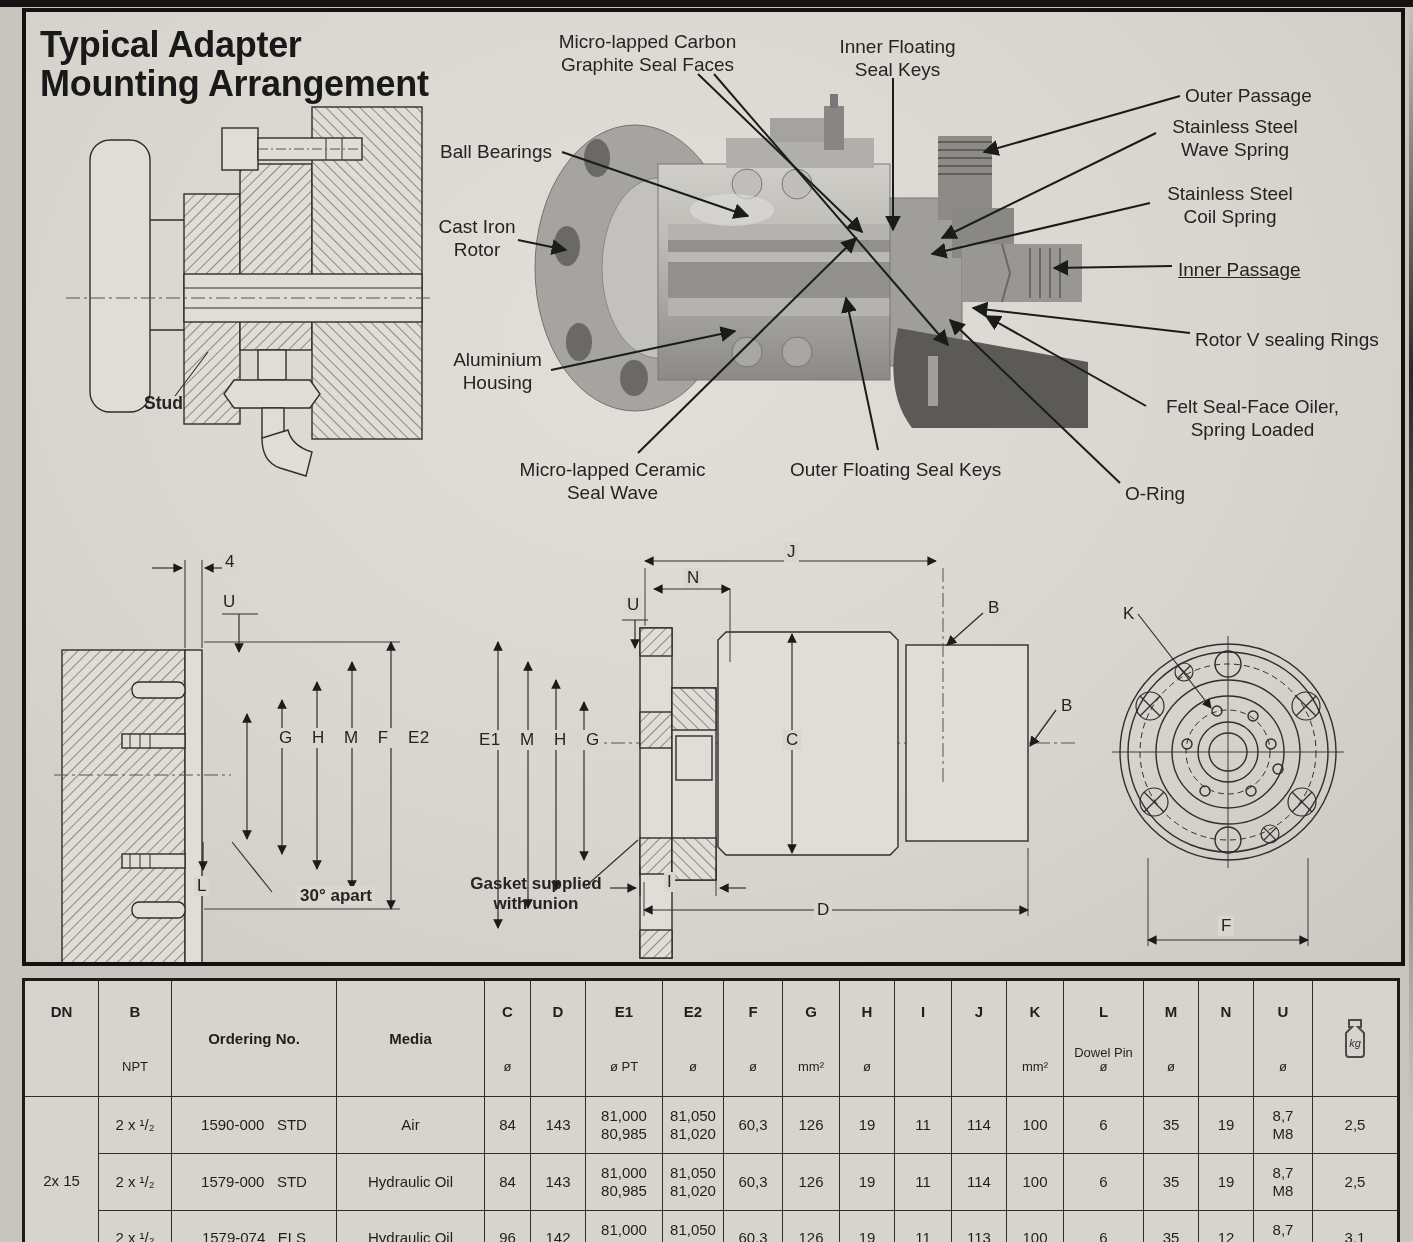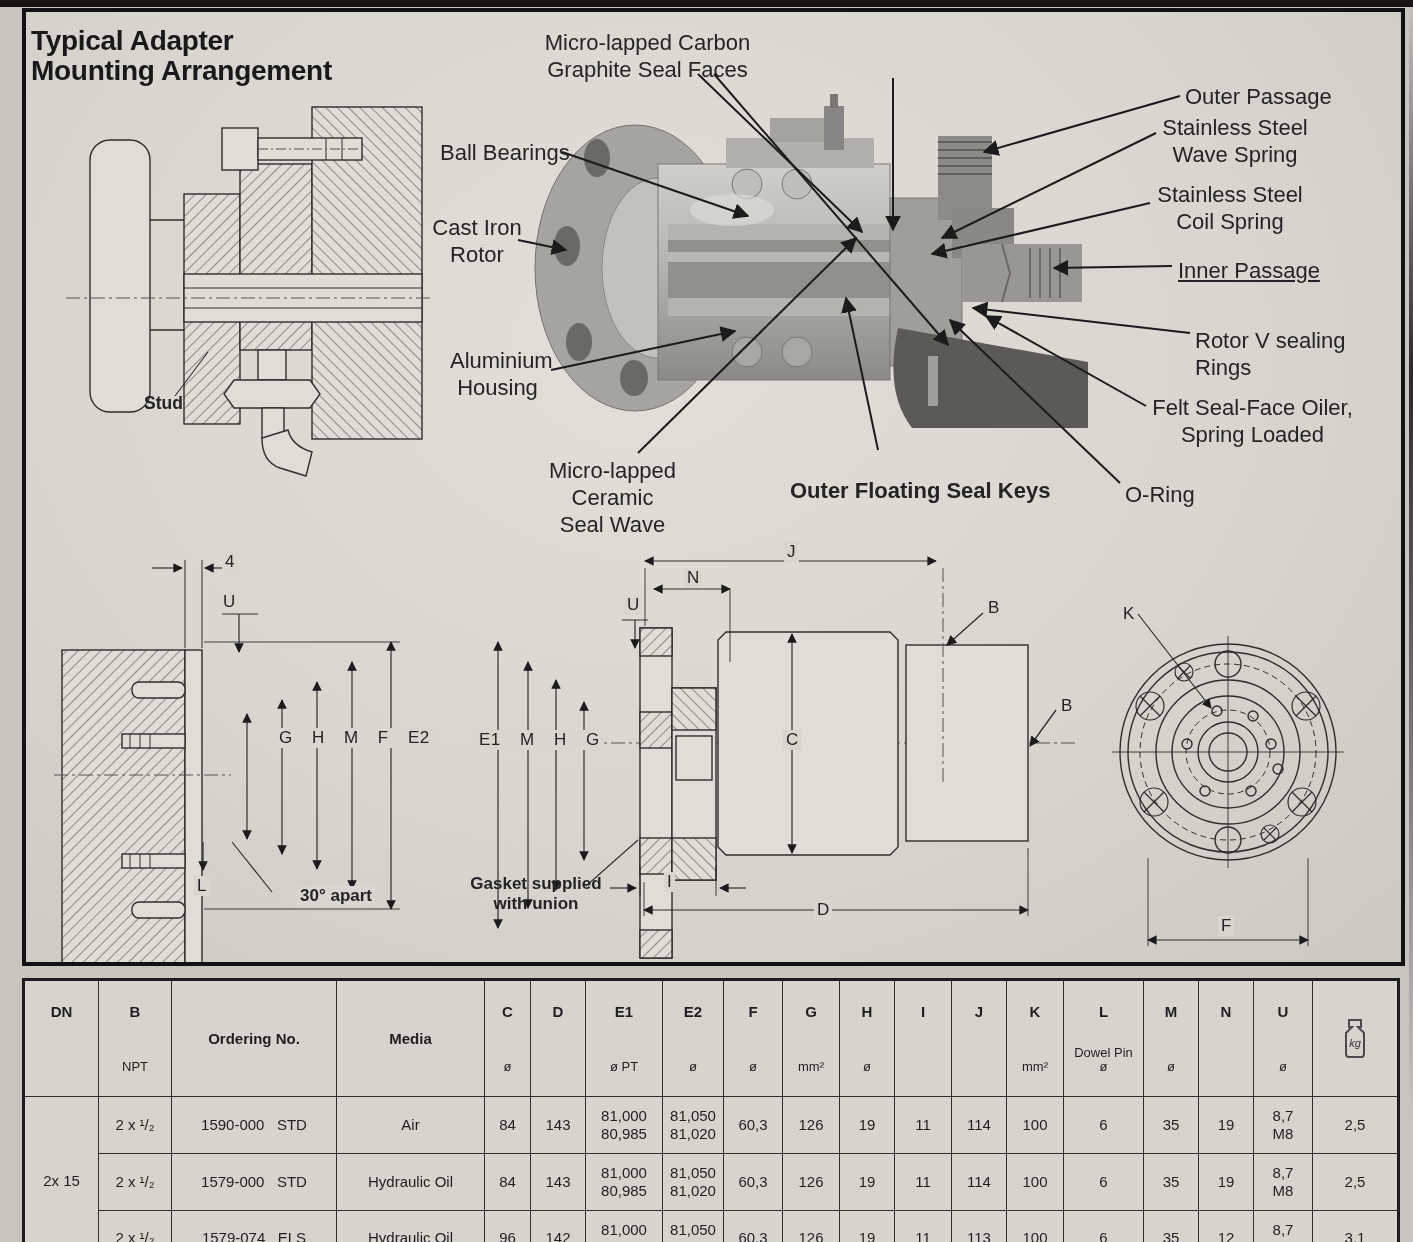--- a/index.html
+++ b/index.html
@@ -3,28 +3,28 @@
 <meta charset="utf-8">
 <style>
   html,body{margin:0;padding:0;width:1413px;height:1242px;overflow:hidden;
     background:#c8c5bf;font-family:"Liberation Sans",sans-serif;}
   .top-edge{position:absolute;left:0;top:0;width:1413px;height:7px;background:#151412;}
   .right-edge{position:absolute;right:0;top:0;width:4px;height:1242px;background:linear-gradient(#15141200,#2a2927 30%,#15141200 90%);}
   .panel{position:absolute;left:22px;top:8px;width:1375px;height:950px;
     border:4px solid #121212;
     background:radial-gradient(ellipse at 45% 35%, #e2dfd9 0%, #d9d6d0 55%, #ccc9c3 100%);}
   .panel svg{position:absolute;left:0;top:0;}
-  .lbl{position:absolute;font-size:22px;line-height:1.22;color:#242424;
+  .lbl{position:absolute;font-size:19px;line-height:1.22;color:#242424;
     white-space:pre-line;}
   .c{text-align:center;}
   .b{font-weight:bold;margin-left:27px;}
   .dim{position:absolute;font-size:17px;color:#242424;background:#d9d6d0;
     padding:0 3px;white-space:pre-line;}
   .dimrow{word-spacing:14px;letter-spacing:.5px;}
-  .title{position:absolute;left:5px;top:14px;font-size:28px;font-weight:bold;
+  .title{position:absolute;left:14px;top:14px;font-size:36px;font-weight:bold;
     color:#191919;line-height:1.08;white-space:pre-line;letter-spacing:-.3px;}
   
   .spec{position:absolute;left:22px;top:978px;border-collapse:collapse;
     table-layout:fixed;background:#d7d4ce;border:3px solid #1c1c1c;}
   .spec td{border:1.6px solid #2e2e2e;text-align:center;vertical-align:middle;
     color:#1f1f1f;font-size:15px;padding:0;white-space:pre-line;line-height:1.15;}
   .spec tr.data{height:57px;}
   .hcell{height:80px;display:flex;flex-direction:column;justify-content:space-between;
     align-items:center;padding:5px 1px 4px 1px;box-sizing:border-box;}
   .hcell.mid{justify-content:center;}
@@ -273,38 +273,40 @@
     <line x1="1282" y1="846" x2="1282" y2="934" stroke-width="0.9"></line>
     <line x1="1122" y1="928" x2="1282" y2="928" stroke-width="1.2" marker-start="url(#ah)" marker-end="url(#ah)"></line>
   </g>
 </svg>
 
   <div class="title">Typical Adapter
 Mounting Arrangement</div>
 
   <div class="lbl c" style="left:464px;top:18px;width:315px;">Micro-lapped Carbon
 Graphite Seal Faces</div>
+  <div class="lbl c" style="left:784px;top:23px;width:175px;">Inner Floating
+Seal Keys</div>
   <div class="lbl" style="left:1159px;top:72px;">Outer Passage</div>
   <div class="lbl c" style="left:1134px;top:103px;width:150px;">Stainless Steel
 Wave Spring</div>
   <div class="lbl c" style="left:1129px;top:170px;width:150px;">Stainless Steel
 Coil Spring</div>
   <div class="lbl" style="left:1152px;top:246px;text-decoration:underline;">Inner Passage</div>
   <div class="lbl" style="left:1169px;top:316px;">Rotor V sealing Rings</div>
   <div class="lbl c" style="left:1124px;top:383px;width:205px;">Felt Seal-Face Oiler,
 Spring Loaded</div>
   <div class="lbl" style="left:1099px;top:470px;">O-Ring</div>
   <div class="lbl" style="left:414px;top:128px;">Ball Bearings</div>
   <div class="lbl c" style="left:406px;top:203px;width:90px;">Cast Iron
 Rotor</div>
   <div class="lbl c" style="left:424px;top:336px;width:95px;">Aluminium
 Housing</div>
   <div class="lbl c" style="left:484px;top:446px;width:205px;">Micro-lapped Ceramic
 Seal Wave</div>
-  <div class="lbl" style="left:764px;top:466px;font-weight:bold;">Outer Floating Seal Keys</div>
+  <div class="lbl" style="left:764px;top:446px;">Outer Floating Seal Keys</div>
   <div class="lbl b" style="left:91px;top:381px;font-size:17.5px;">Stud</div>
 
   <div class="dim" style="left:196px;top:540px;">4</div>
   <div class="dim" style="left:194px;top:580px;">U</div>
   <div class="dim dimrow" style="left:210px;top:716px;margin-left:40px;">G H M F E2</div>
   <div class="dim" style="left:168px;top:864px;">L</div>
   <div class="dim b" style="left:244px;top:874px;">30° apart</div>
 
   <div class="dim" style="left:758px;top:530px;">J</div>
   <div class="dim" style="left:658px;top:556px;">N</div>

